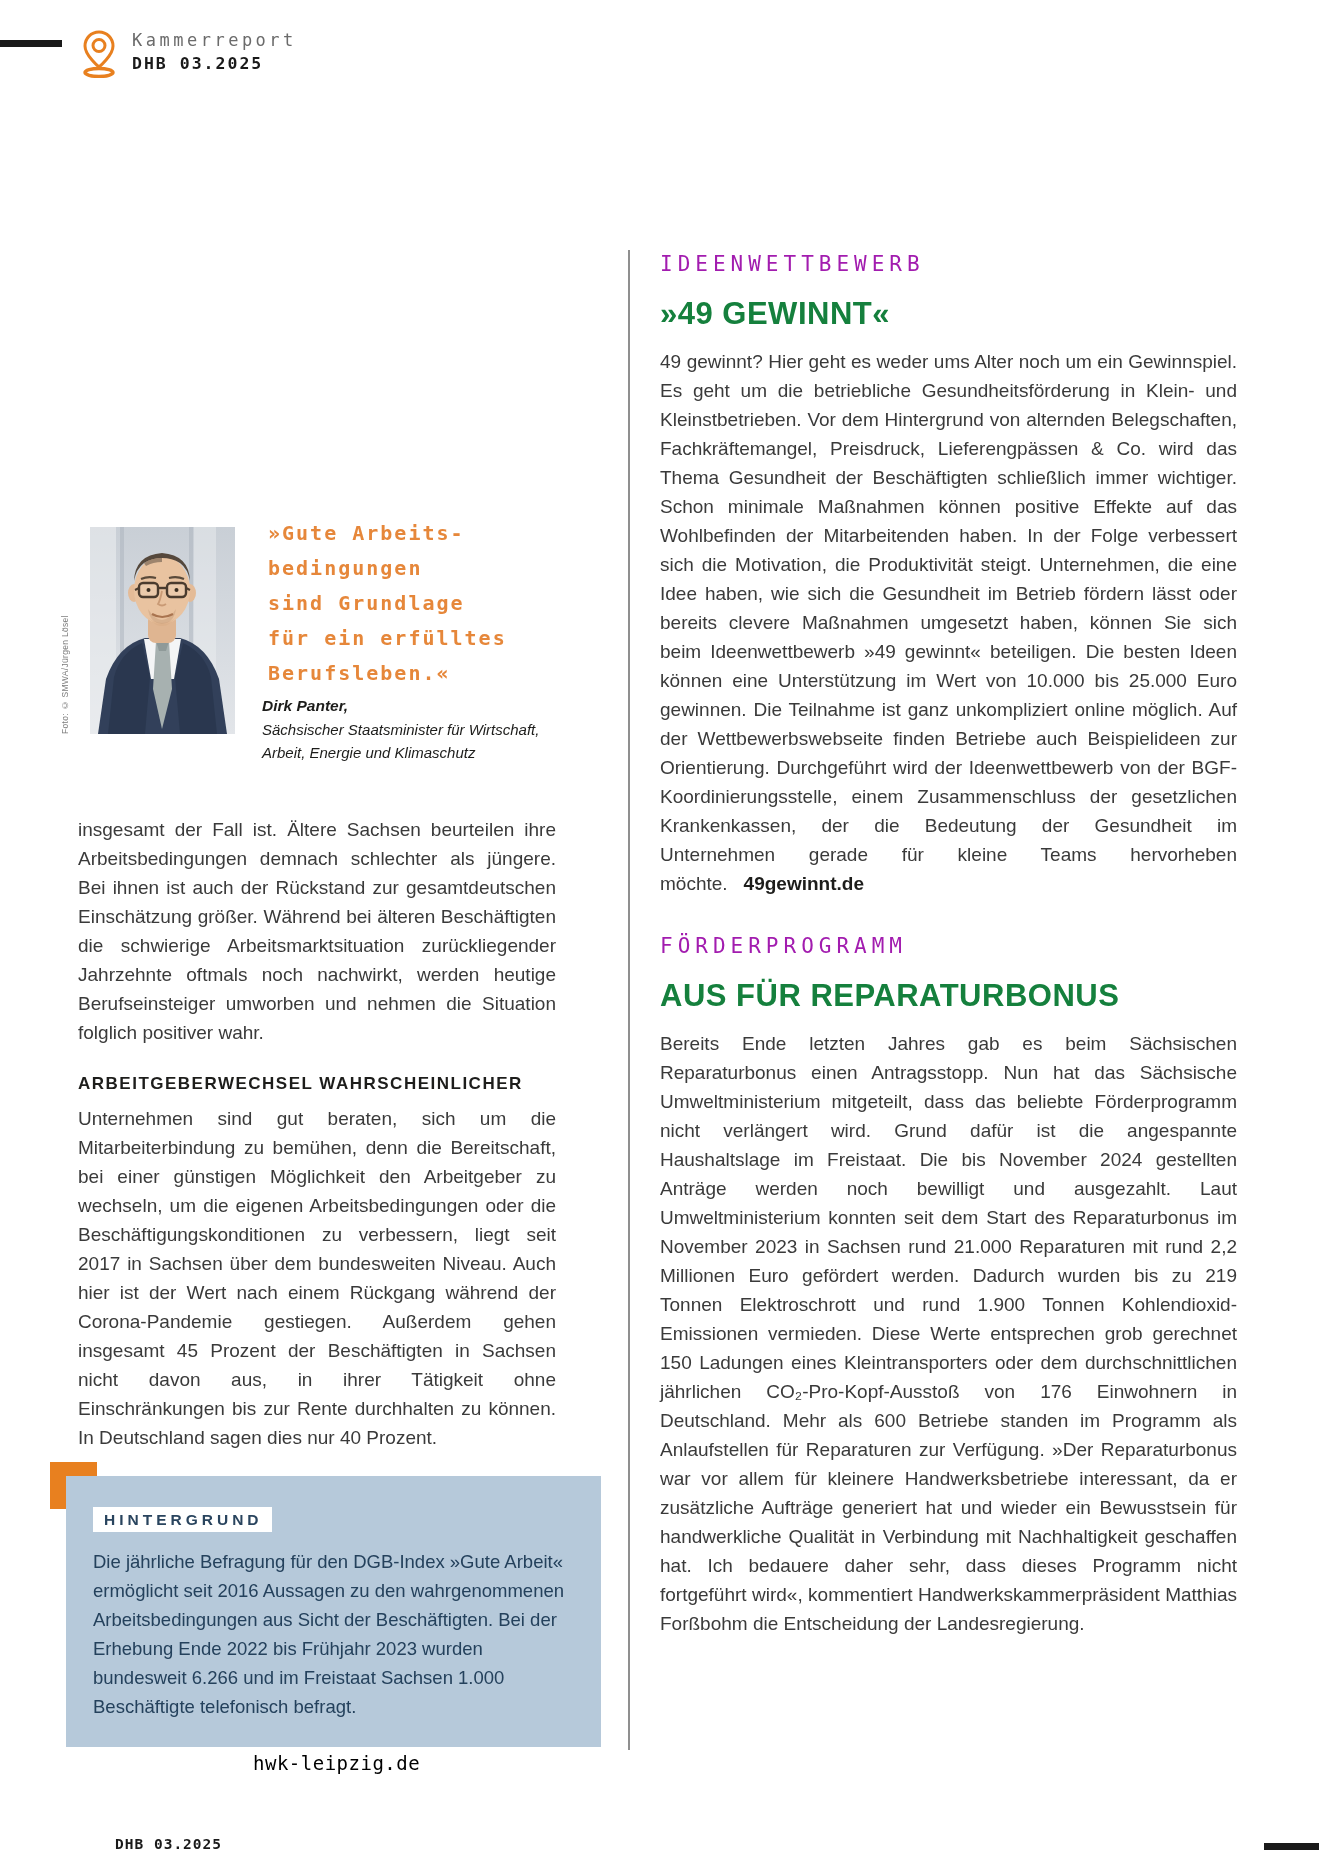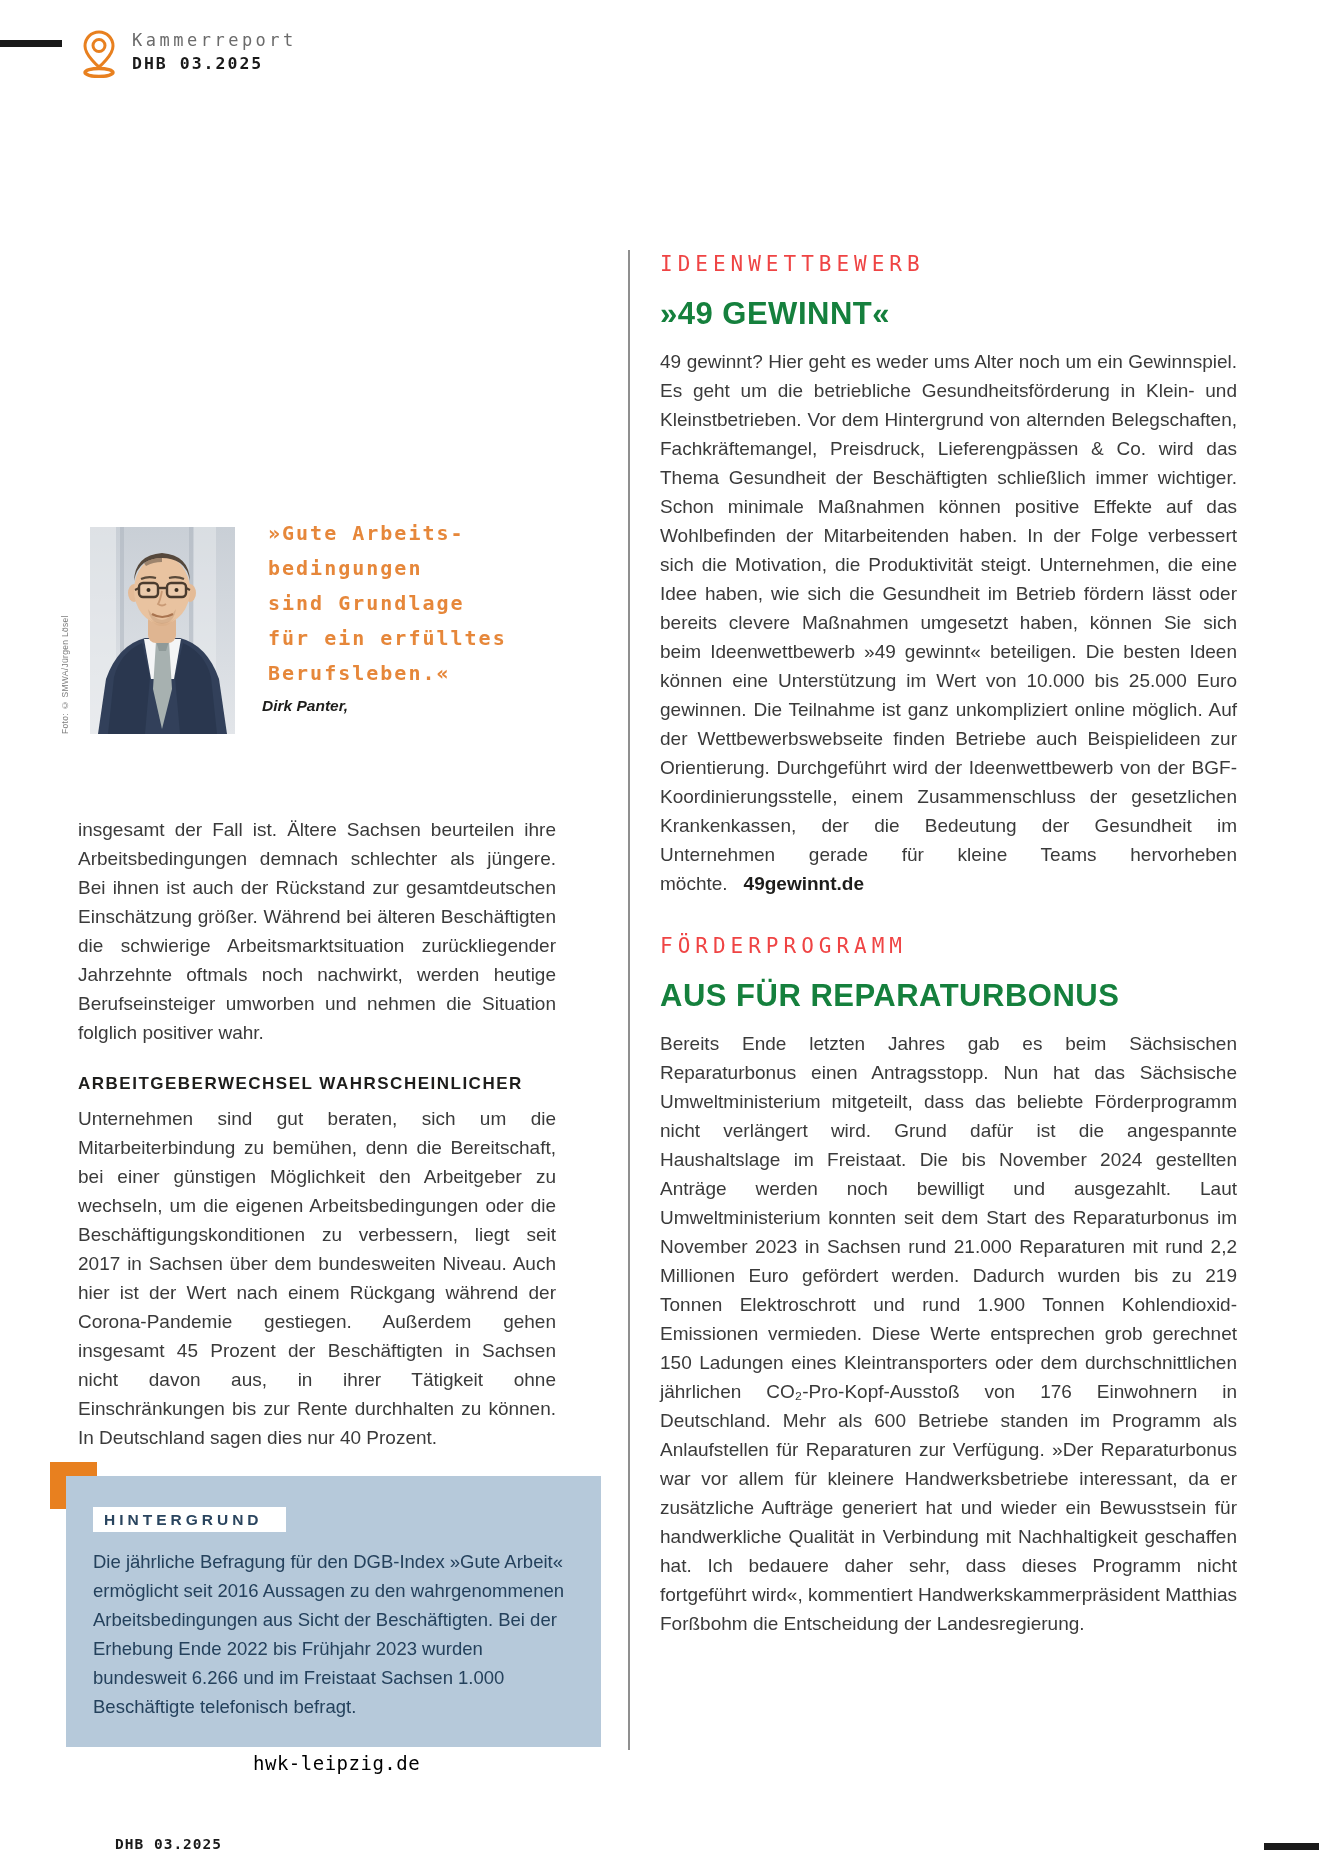--- a/index.html
+++ b/index.html
@@ -75,37 +75,37 @@
     width: 47px; height: 47px; background: #e8801f;
   }
   .info-box {
     position: absolute; left: 66px; top: 1476px;
     width: 535px; height: 271px; background: #b6c9da;
   }
   .info-box-label {
     display: inline-block; margin: 31px 0 0 27px;
     background: #ffffff; color: #29445e;
     font-size: 15.5px; font-weight: 600; letter-spacing: 4px;
-    padding: 4px 23px 3px 11px;
+    padding: 4px 9px 3px 11px;
   }
   .info-box-text {
     margin: 15px 24px 0 27px;
     font-size: 18.5px; line-height: 29px; color: #24415c;
   }
 
   
   .divider {
     position: absolute; left: 628px; top: 250px;
     width: 2px; height: 1500px; background: #8f8f8f;
   }
 
   
   .right-col { position: absolute; left: 660px; top: 252px; width: 577px; }
   .kicker {
-    font-size: 21px; letter-spacing: 5px; color: #ef4444; font-weight: 400;
+    font-size: 21px; letter-spacing: 5px; color: #a21caf; font-weight: 400;
   }
   .headline {
     margin-top: 20px; font-size: 31px; font-weight: bold;
     letter-spacing: 0.5px; color: #15803d;
   }
   .article-body { margin-top: 15px; }
   .article-link {
     font-weight: bold; color: #1d1d1b; margin-left: 16px;
     text-decoration: none; cursor: pointer;
   }
@@ -194,20 +194,21 @@
   </svg>
 
   <div class="pull-quote techno">»Gute Arbeits-
 bedingungen
 sind Grundlage
 für ein erfülltes
 Berufsleben.«</div>
 
   <div class="attribution">
     <div class="attribution-name">Dirk Panter,</div>
+    <div class="attribution-role">Sächsischer Staatsminister für Wirtschaft, Arbeit, Energie und Klimaschutz</div>
   </div>
 
   <p class="para left-para-1">insgesamt der Fall ist. Ältere Sachsen beurteilen ihre Arbeitsbedingungen demnach schlechter als jüngere. Bei ihnen ist auch der Rückstand zur gesamtdeutschen Einschätzung größer. Während bei älteren Beschäftigten die schwierige Arbeitsmarktsituation zurückliegender Jahrzehnte oftmals noch nachwirkt, werden heutige Berufseinsteiger umworben und nehmen die Situation folglich positiver wahr.</p>
 
   <h2 class="left-subhead">ARBEITGEBERWECHSEL WAHRSCHEINLICHER</h2>
 
   <p class="para left-para-2">Unternehmen sind gut beraten, sich um die Mitarbeiterbindung zu bemühen, denn die Bereitschaft, bei einer günstigen Möglichkeit den Arbeitgeber zu wechseln, um die eigenen Arbeitsbedingungen oder die Beschäftigungskonditionen zu verbessern, liegt seit 2017 in Sachsen über dem bundesweiten Niveau. Auch hier ist der Wert nach einem Rückgang während der Corona-Pandemie gestiegen. Außerdem gehen insgesamt 45 Prozent der Beschäftigten in Sachsen nicht davon aus, in ihrer Tätigkeit ohne Einschränkungen bis zur Rente durchhalten zu können. In Deutschland sagen dies nur 40 Prozent.</p>
 
   <div class="accent-square"></div>
   <div class="info-box">

